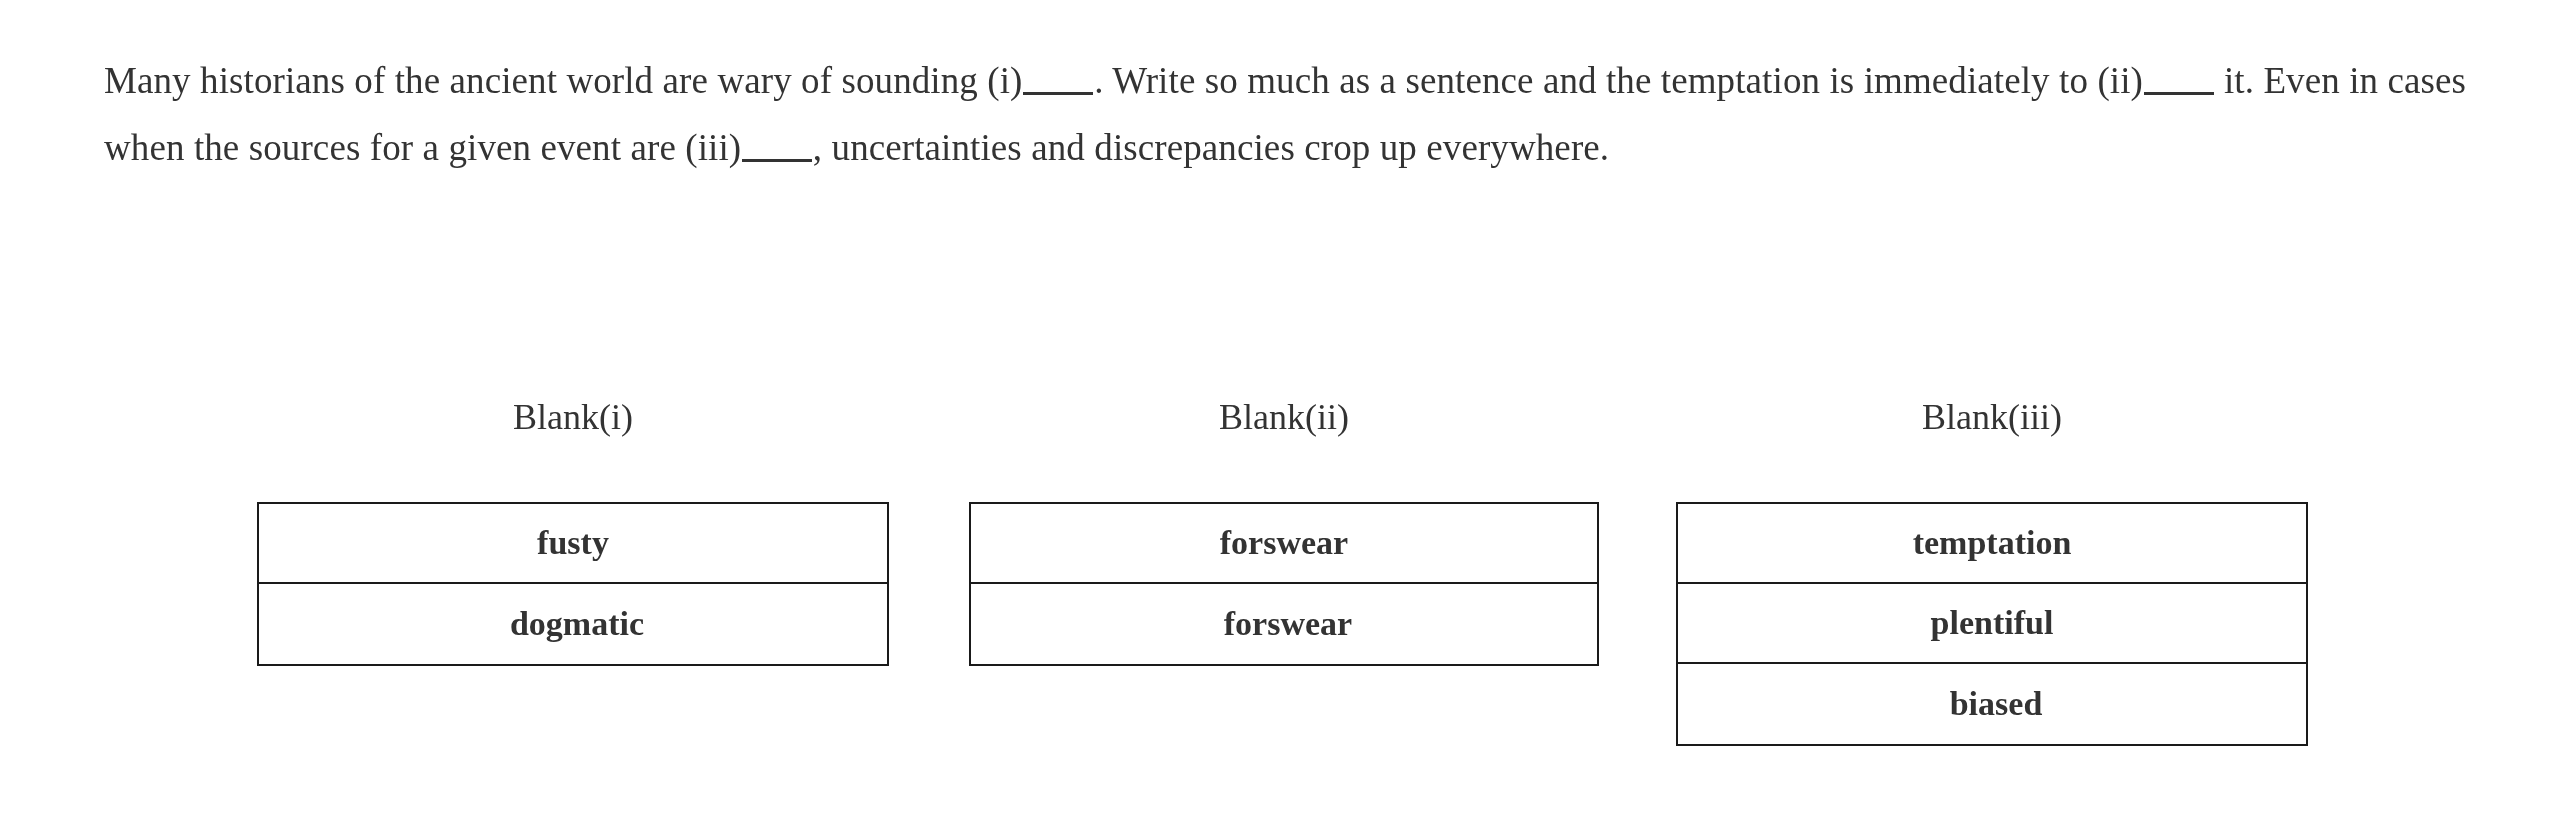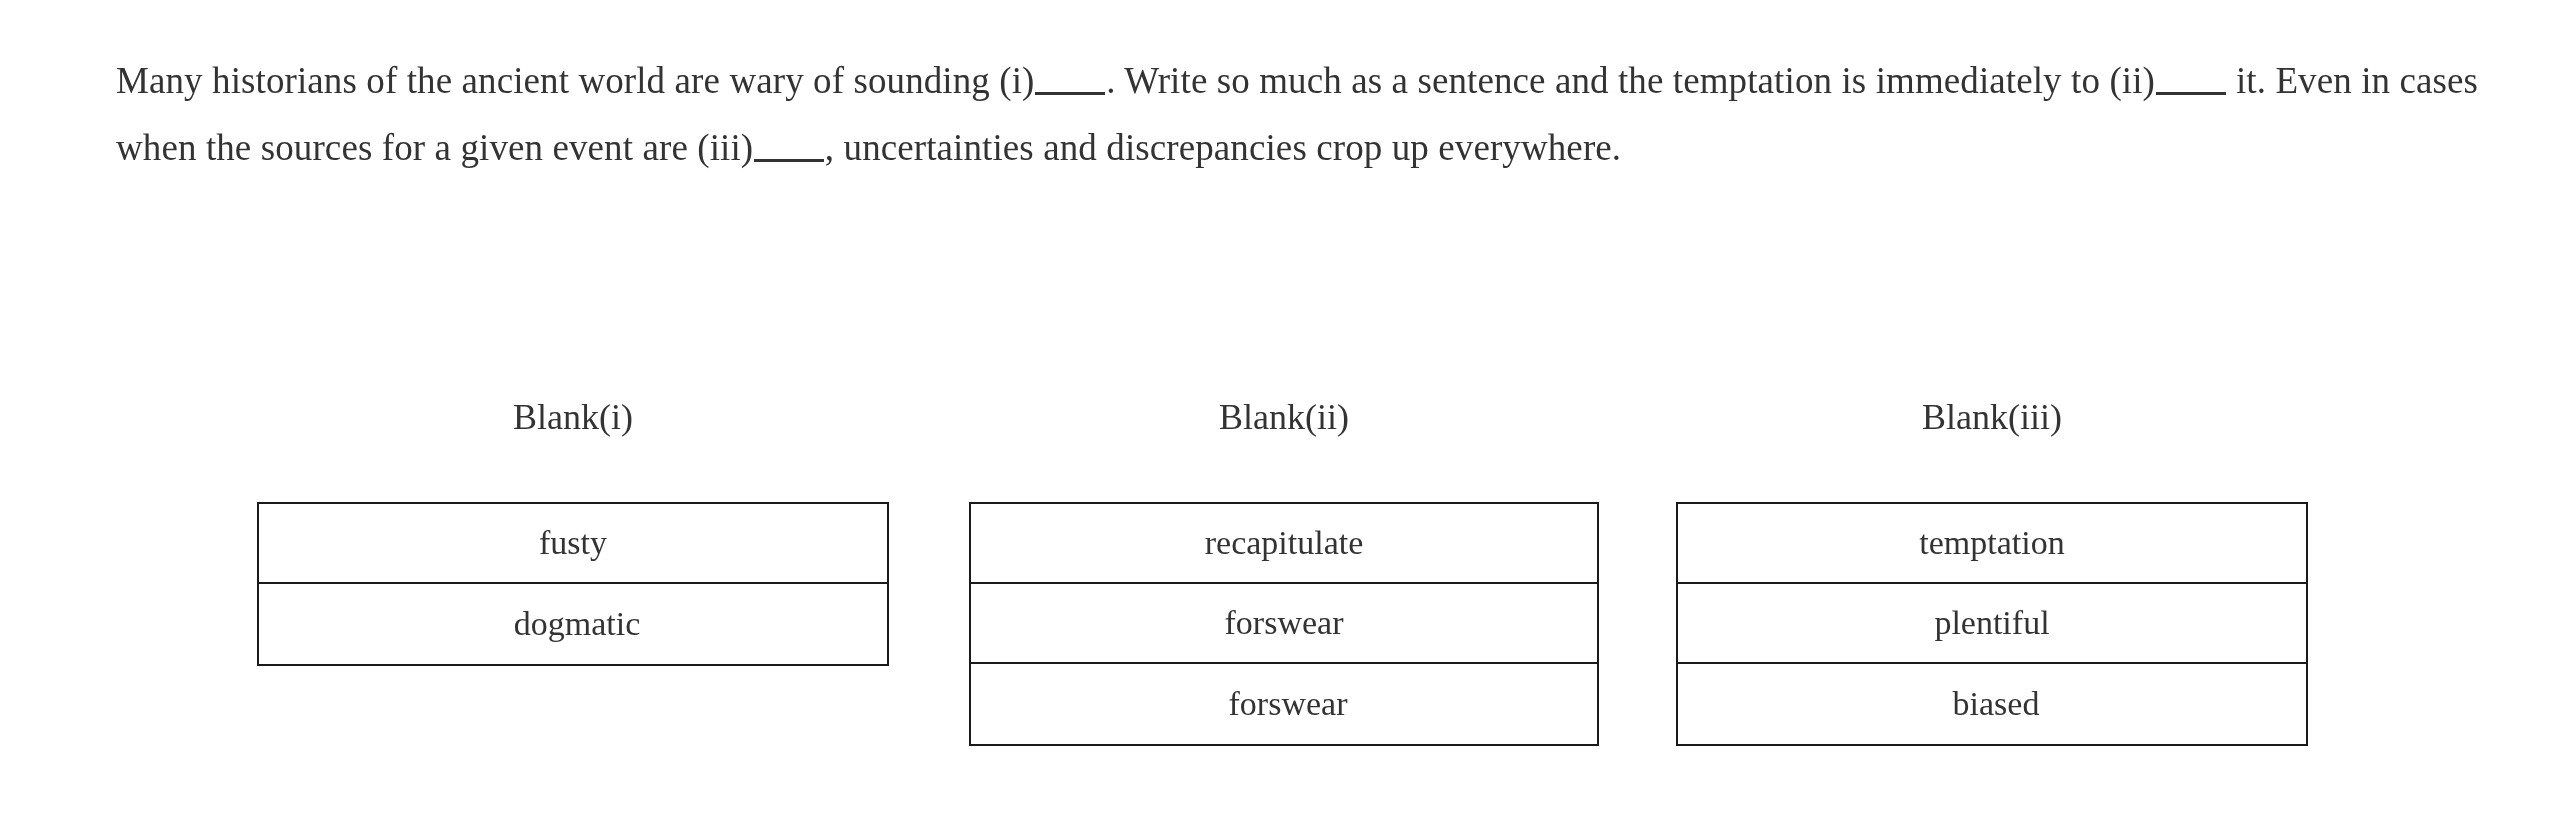--- a/index.html
+++ b/index.html
@@ -20,21 +20,20 @@
   
   .passage {
     position: absolute;
     left: 104px;
     top: 47px;
     width: 2382px;
     font-size: 37px;
     line-height: 67px;
     color: #333333;
     letter-spacing: 0.1px;
-    margin-left: 12px;
   }
   .passage .blank-rule {
     display: inline-block;
     width: 70px;
     border-bottom: 3.3px solid #333333;
     margin: 0 0.8px -1.6px 0.8px;
     vertical-align: baseline;
   }
 
   
@@ -80,20 +79,21 @@
   .choice-row:last-child {
     border-bottom: none;
     padding-left: 8px;
   }
   .choice-label {
     font-size: 34px;
     line-height: 38px;
     color: #333333;
     text-align: center;
     white-space: nowrap;
+    font-weight: bold;
   }
 
   
   #column-1 { left: 257px; width: 632px; }
   #column-2 { left: 969px; width: 630px; }
   #column-3 { left: 1676px; width: 632px; }
 </style>
 </head>
 <body>
 
@@ -112,23 +112,20 @@
       <div class="choice-row">
         <span class="choice-label">dogmatic</span>
       </div>
     </div>
   </div>
 
   <div class="column" id="column-2">
     <div class="col-header">Blank(ii)</div>
     <div class="choice-box">
       <div class="choice-row">
-        <span class="choice-label">recapitulate</span>
-      </div>
-      <div class="choice-row">
         <span class="choice-label">forswear</span>
       </div>
       <div class="choice-row">
         <span class="choice-label">forswear</span>
       </div>
     </div>
   </div>
 
   <div class="column" id="column-3">
     <div class="col-header">Blank(iii)</div>

